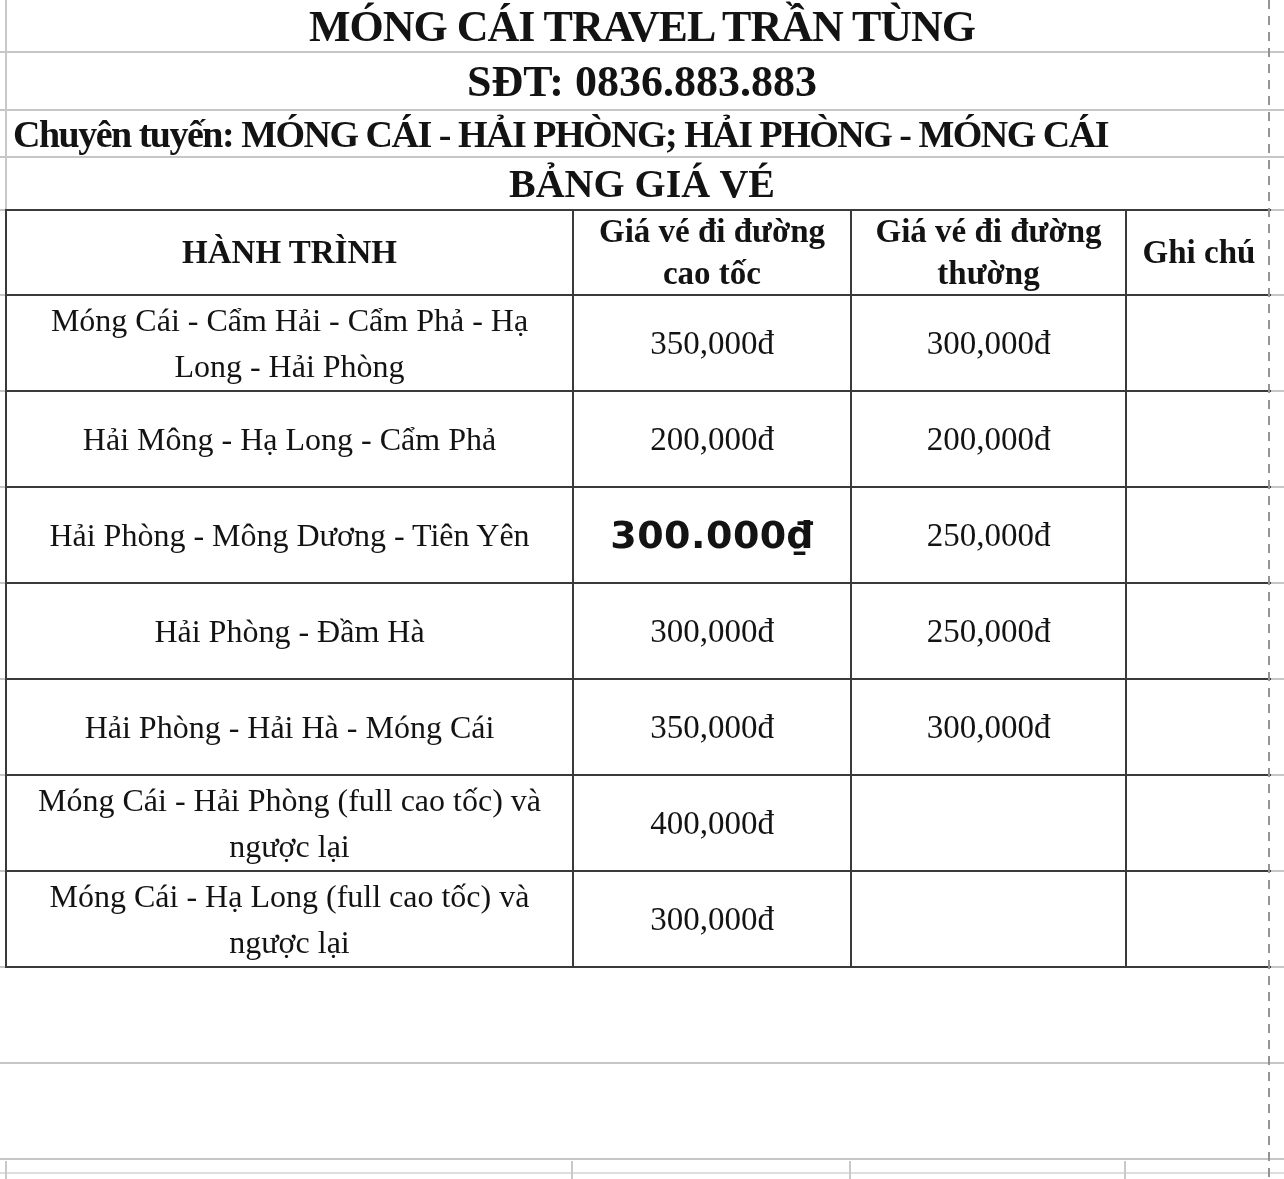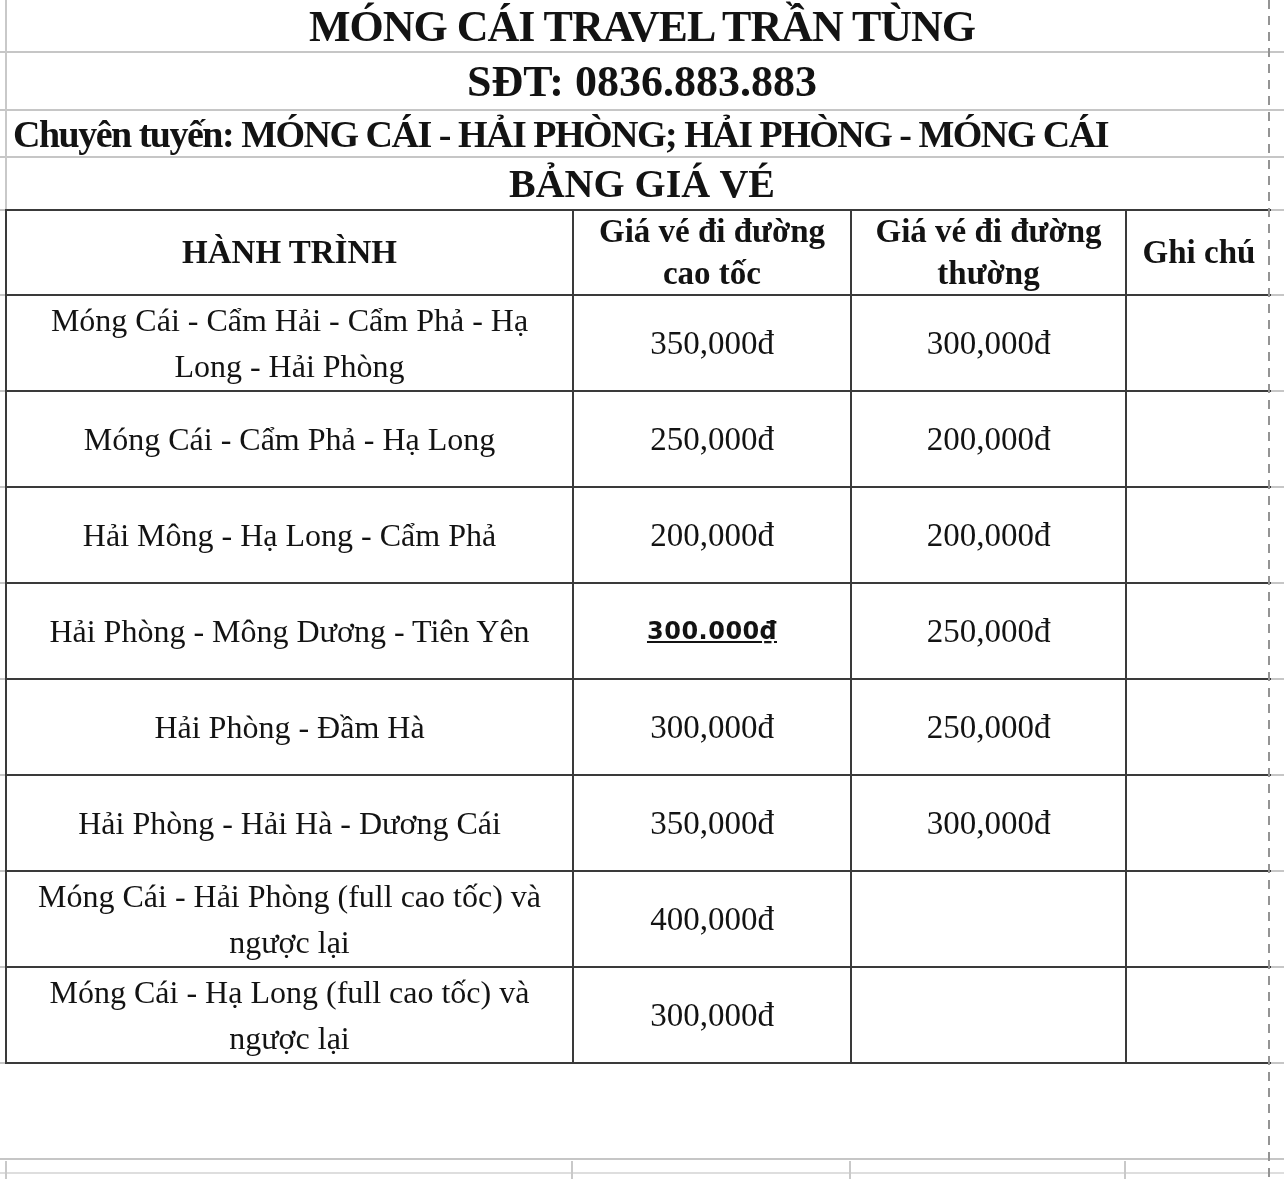--- a/index.html
+++ b/index.html
@@ -78,23 +78,22 @@
     line-height: 1.25;
   }
   td.route { font-size: 32px; line-height: 1.45; }
   td.price { font-size: 33px; border-radius: 23px; }
   td.note  { font-size: 32px; }
 
   
   td.price.edited {
     font-family: "DejaVu Sans", "Liberation Sans", sans-serif;
     font-weight: bold;
-    font-size: 24px;
+    font-size: 38px;
     letter-spacing: 0.5px;
-    text-decoration: underline;
   }
 
   
   .dashed-line {
     position: absolute;
     top: 0;
     left: 1268px;
     width: 2px;
     height: 1179px;
     background: repeating-linear-gradient(
@@ -153,45 +152,39 @@
       </tr>
     </thead>
     <tbody>
       <tr>
         <td class="route">Móng Cái - Cẩm Hải - Cẩm Phả - Hạ Long - Hải Phòng</td>
         <td class="price">350,000đ</td>
         <td class="price">300,000đ</td>
         <td class="note"></td>
       </tr>
       <tr>
-        <td class="route">Móng Cái - Cẩm Phả - Hạ Long</td>
-        <td class="price">250,000đ</td>
-        <td class="price">200,000đ</td>
-        <td class="note"></td>
-      </tr>
-      <tr>
         <td class="route">Hải Mông - Hạ Long - Cẩm Phả</td>
         <td class="price">200,000đ</td>
         <td class="price">200,000đ</td>
         <td class="note"></td>
       </tr>
       <tr>
         <td class="route">Hải Phòng - Mông Dương - Tiên Yên</td>
         <td class="price edited">300.000₫</td>
         <td class="price">250,000đ</td>
         <td class="note"></td>
       </tr>
       <tr>
         <td class="route">Hải Phòng - Đầm Hà</td>
         <td class="price">300,000đ</td>
         <td class="price">250,000đ</td>
         <td class="note"></td>
       </tr>
       <tr>
-        <td class="route">Hải Phòng - Hải Hà - Dương Cái</td>
+        <td class="route">Hải Phòng - Hải Hà - Móng Cái</td>
         <td class="price">350,000đ</td>
         <td class="price">300,000đ</td>
         <td class="note"></td>
       </tr>
       <tr>
         <td class="route">Móng Cái - Hải Phòng (full cao tốc) và ngược lại</td>
         <td class="price">400,000đ</td>
         <td class="price"></td>
         <td class="note"></td>
       </tr>

